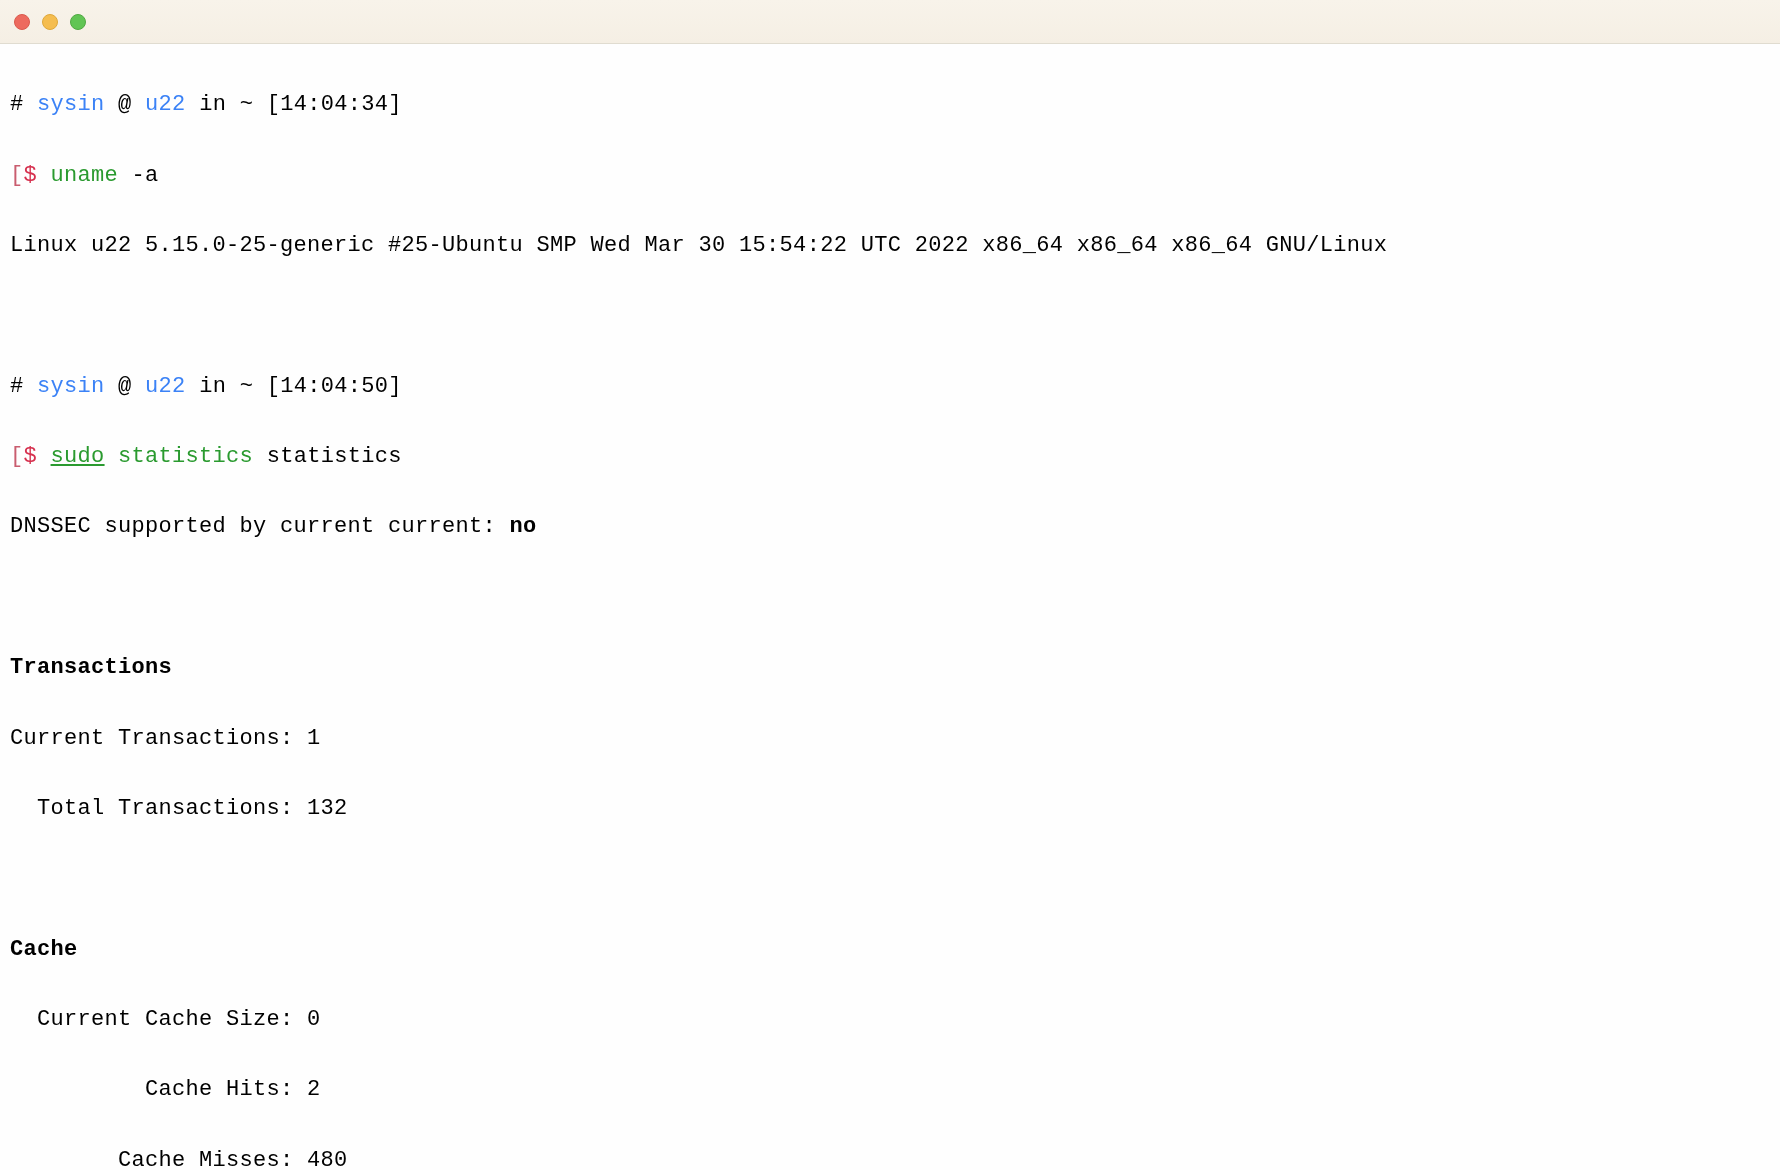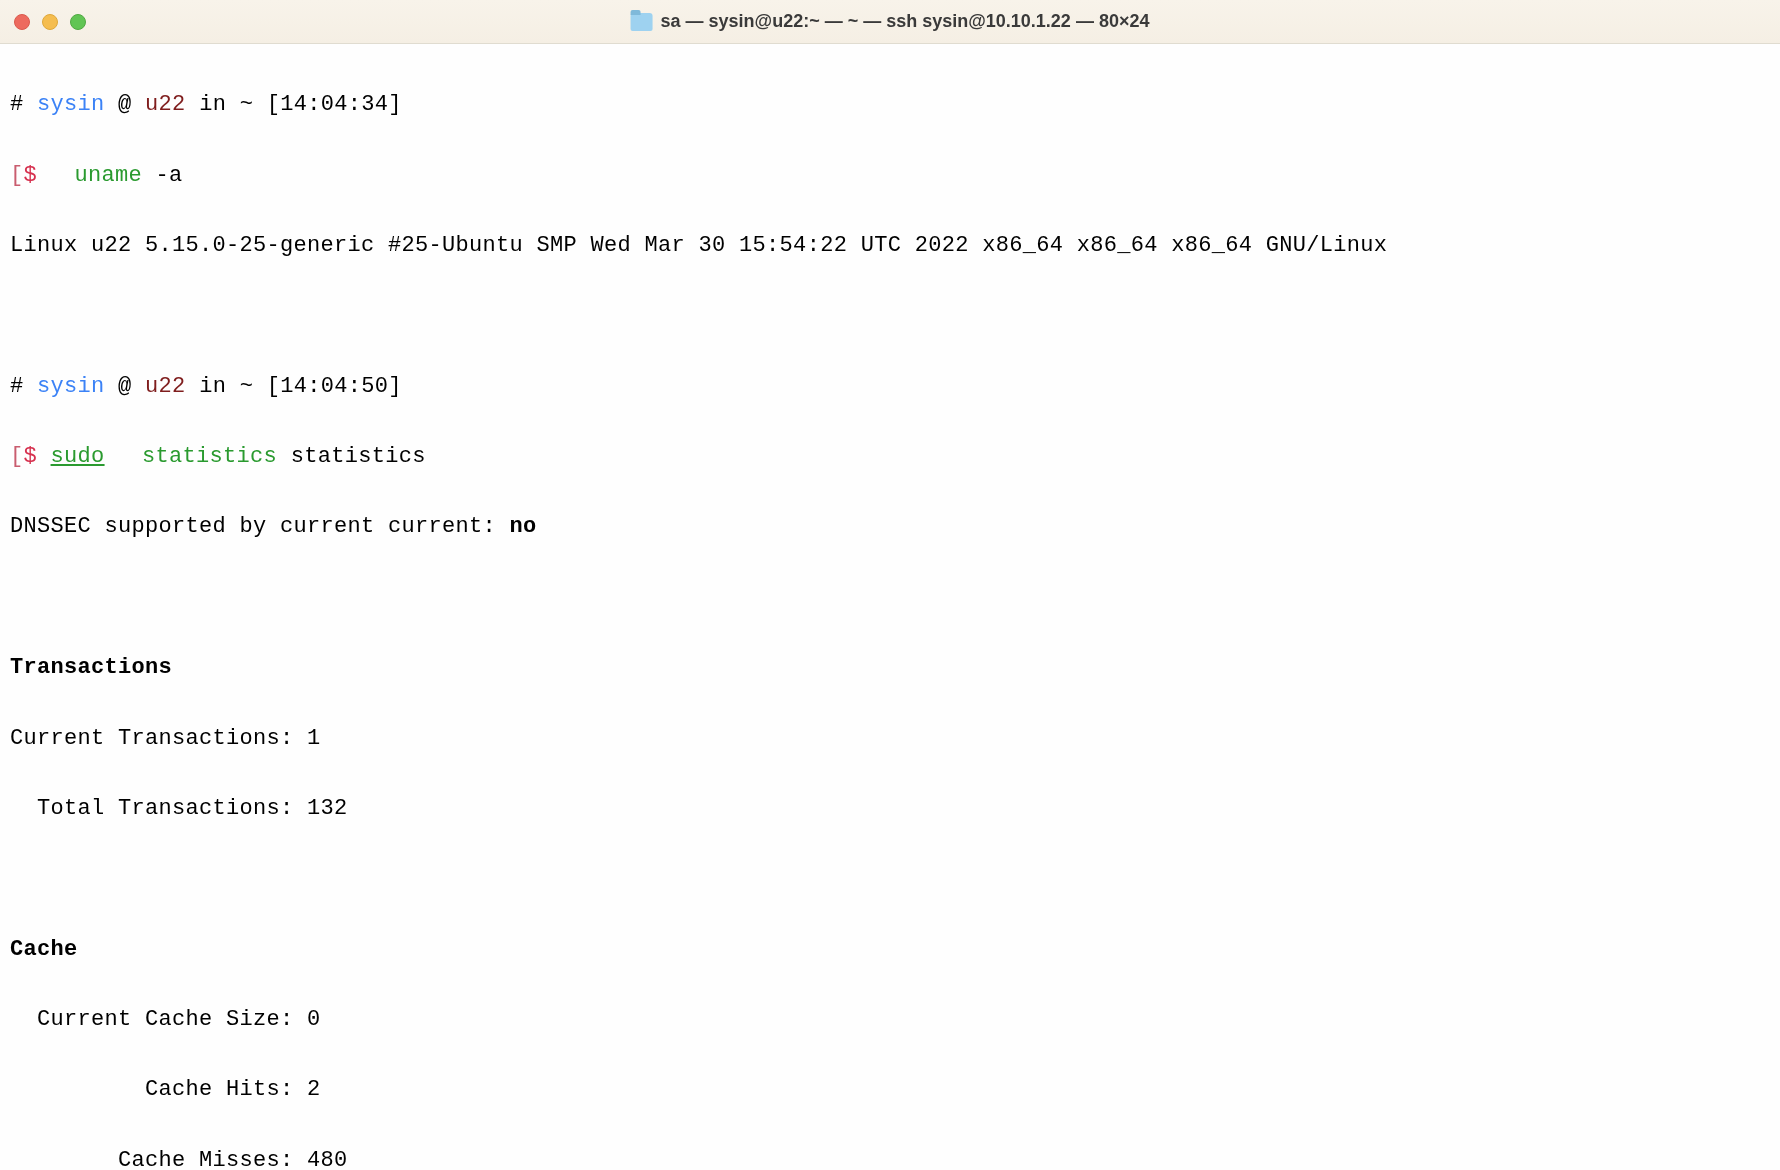--- a/index.html
+++ b/index.html
@@ -69,40 +69,36 @@
     .terminal {
       padding: 8px 10px;
       font-size: 22px;
       line-height: 1.6;
       white-space: pre;
       color: #000;
       letter-spacing: 0.3px;
     }
     .c-hash { color: #000; }
     .c-user { color: #3b82f6; }
-    .c-host { color: #7f1d1d; margin-top: 23px; }
+    .c-host { color: #3b82f6; margin-top: 23px; }
     .c-dollar { color: #d6304e; }
     .c-sudo { color: #2a9a2f; text-decoration: underline; margin-top: 33px; }
-    .c-cmd { color: #2a9a2f; margin-left: 24px; }
+    .c-cmd { color: #2a9a2f; }
     .c-bracket { color: #c95d6f; }
     .bold { font-weight: 700; }
     .line { display: block; min-height: 1.6em; }
   </style>
 </head>
 <body>
 
 <div class="titlebar">
   <div class="traffic-lights">
     <div class="traffic-light tl-close"></div>
     <div class="traffic-light tl-min"></div>
     <div class="traffic-light tl-max"></div>
-  </div>
-  <div class="title-center">
-    <span class="folder-icon"></span>
-    <span>sa — sysin@u22:~ — ~ — ssh sysin@10.10.1.22 — 80×24</span>
   </div>
 </div>
 
 <div class="terminal">
 <span class="line"><span class="c-hash">#</span> <span class="c-user">sysin</span> <span>@</span> <span class="c-host">u22</span> <span>in</span> <span>~</span> <span>[14:04:34]</span></span>
 <span class="line"><span class="c-bracket">[</span><span class="c-dollar">$</span> <span class="c-cmd">uname</span> <span>-a</span></span>
 <span class="line">Linux u22 5.15.0-25-generic #25-Ubuntu SMP Wed Mar 30 15:54:22 UTC 2022 x86_64 x86_64 x86_64 GNU/Linux</span>
 <span class="line"> </span>
 <span class="line"><span class="c-hash">#</span> <span class="c-user">sysin</span> <span>@</span> <span class="c-host">u22</span> <span>in</span> <span>~</span> <span>[14:04:50]</span></span>
 <span class="line"><span class="c-bracket">[</span><span class="c-dollar">$</span> <span class="c-sudo">sudo</span> <span class="c-cmd">statistics</span> <span>statistics</span></span>

